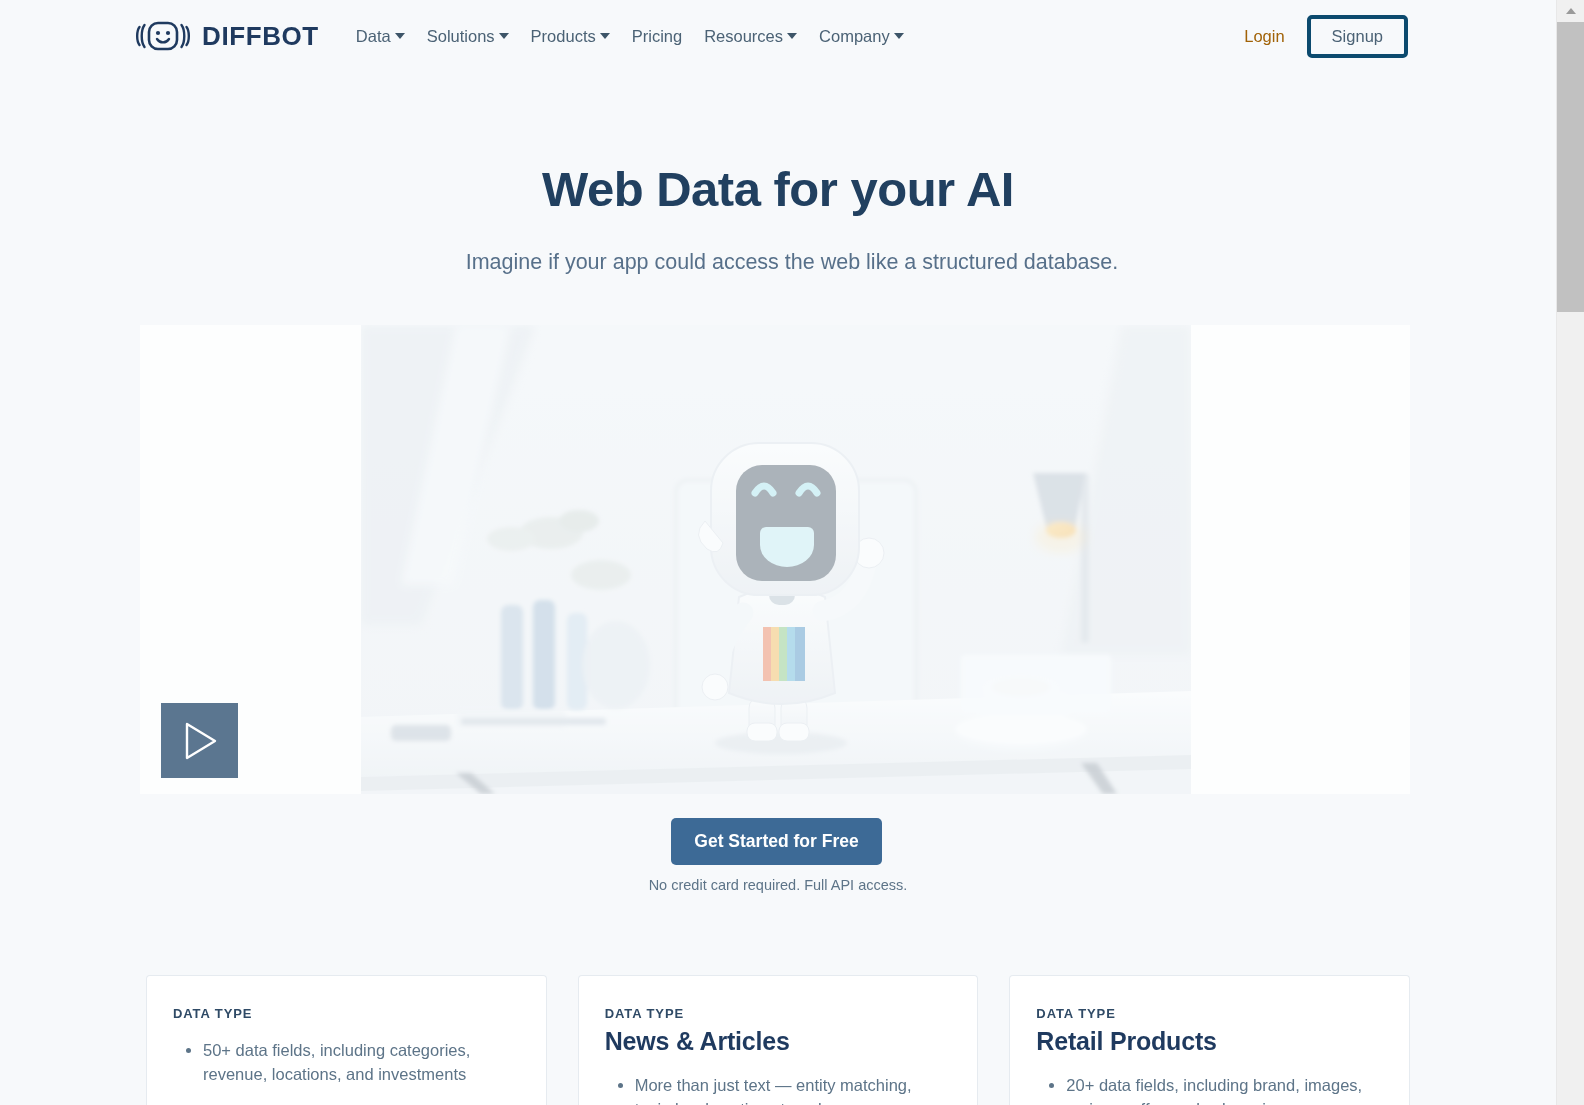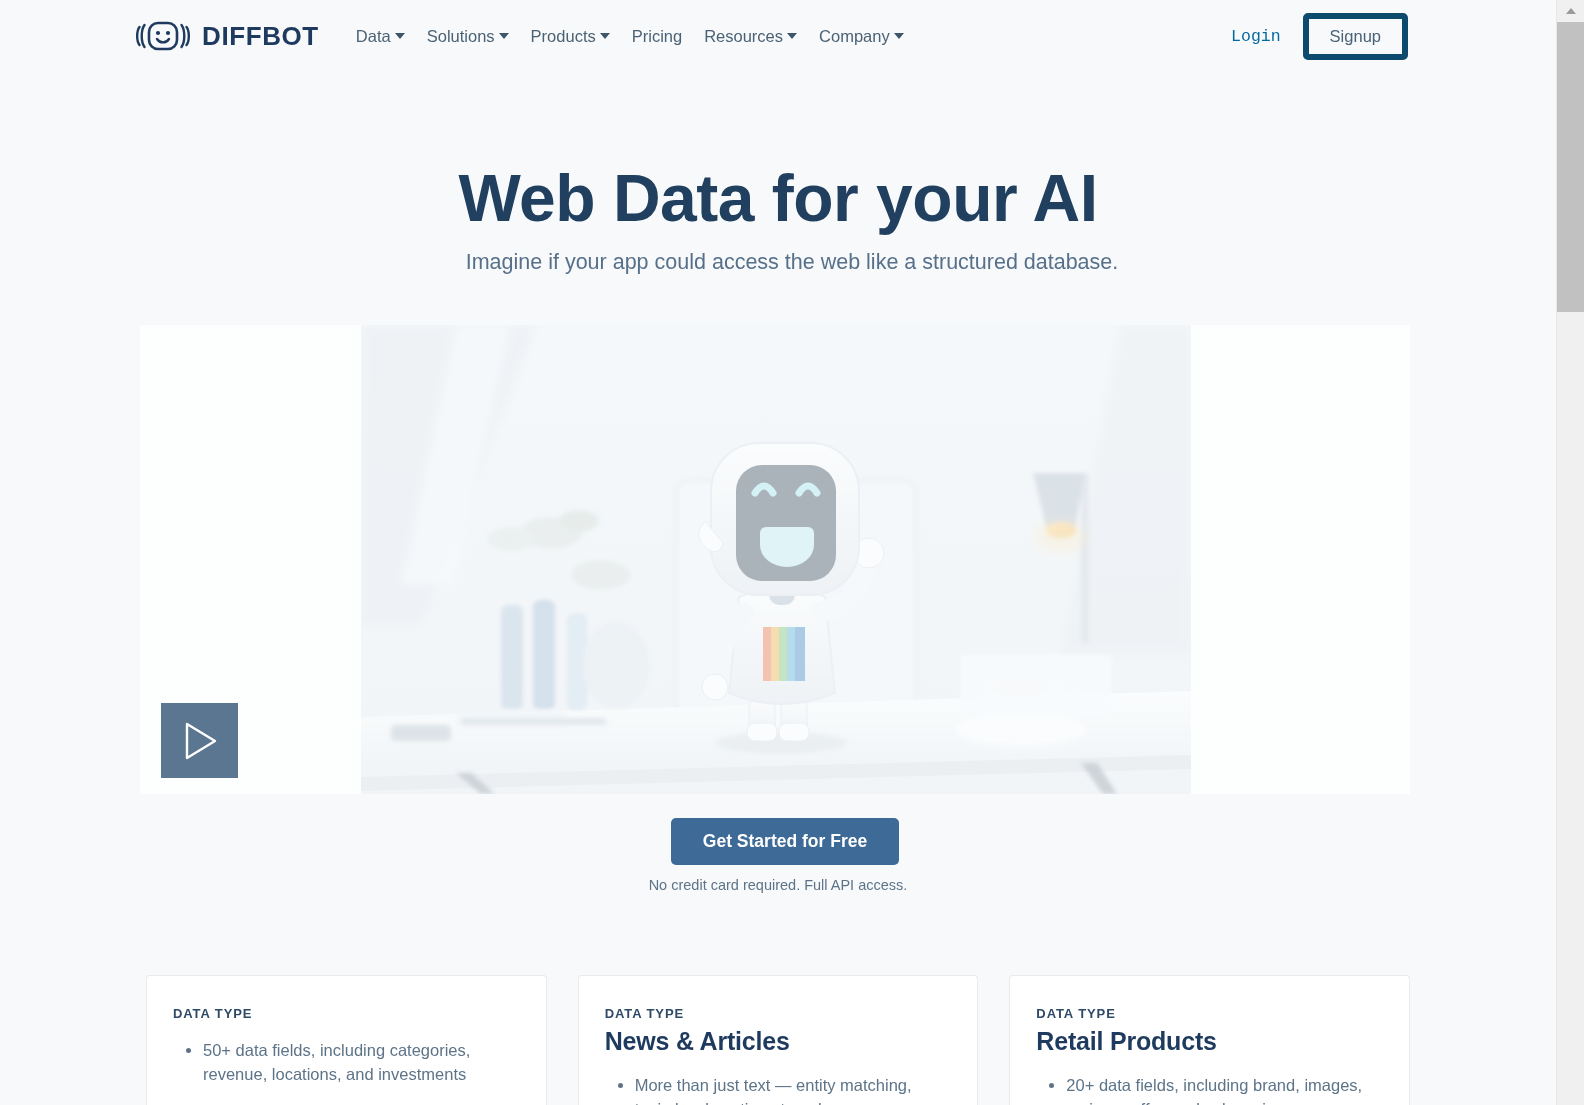--- a/index.html
+++ b/index.html
@@ -44,33 +44,33 @@
     width:0; height:0;
     border-left:5px solid transparent;
     border-right:5px solid transparent;
     border-top:6px solid #3d5568;
     display:inline-block;
   }
 
   .header-right {
     margin-left:auto; display:flex; align-items:center; gap:22px;
   }
-  .login-link { font-size:16.5px; color:#0369a1; cursor:pointer;font-family:Liberation Mono, monospace; }
+  .login-link { font-size:16.5px; color:#a16207; cursor:pointer; }
   .signup-btn {
     font-size:16.5px; color:#4b6275;
-    border:6px solid #0c4a6e; border-radius:5px;
+    border:4px solid #0c4a6e; border-radius:5px;
     padding:8px 21px; background:transparent; cursor:pointer;
     font-family:"Liberation Sans", sans-serif;
   }
 
   
   .hero-title {
     position:absolute; left:0; top:163px; width:1556px;
     text-align:center;
-    font-size:66px; font-weight:bold; color:#214060;
+    font-size:49px; font-weight:bold; color:#214060;
     letter-spacing:-0.5px; line-height:1.08;
   }
   .hero-sub {
     position:absolute; left:14px; top:250px; width:1556px;
     text-align:center;
     font-size:21.5px; color:#57708a; font-weight:normal;
   }
 
   
   .video-card {
@@ -90,21 +90,21 @@
     position:absolute; left:21px; top:378px;
     width:77px; height:75px;
     background:#5b7690;
     display:flex; align-items:center; justify-content:center;
     cursor:pointer;
   }
 
   
   .cta-btn {
     position:absolute; left:671px; top:818px;
-    width:228px; height:47px;
+    width:211px; height:47px;
     background:#3d6severe;
     background:#3d6a96;
     border:none; border-radius:5px;
     color:#ffffff; font-size:17.5px; font-weight:bold;
     cursor:pointer;
     font-family:"Liberation Sans", sans-serif;
   }
   .cta-note {
     position:absolute; left:0; top:877px; width:1556px;
     text-align:center; font-size:14.5px; color:#5d7488;

